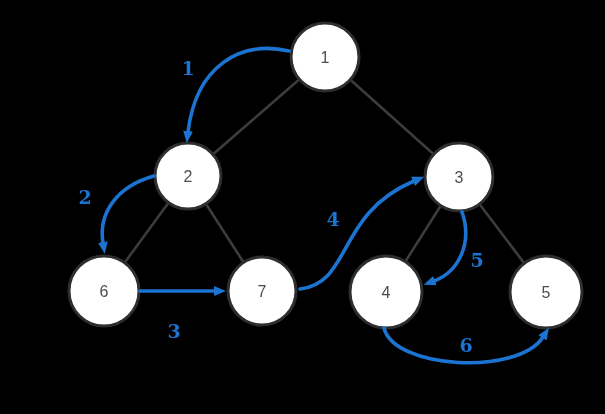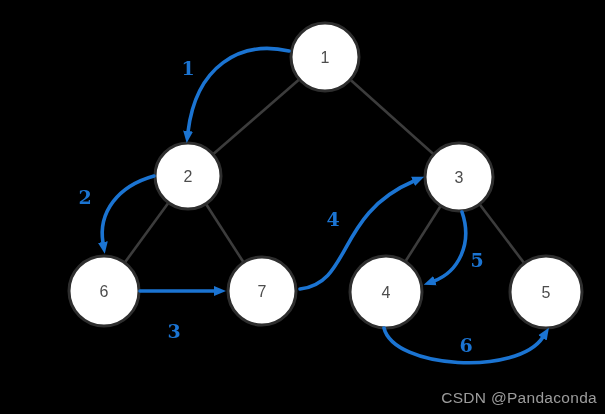--- a/index.html
+++ b/index.html
@@ -76,14 +76,13 @@
       <text x="85" y="197" fill="#1b74d2" text-anchor="middle" dominant-baseline="central" class="order-label">2</text>
       <path d="M 140 291 L 215 291" fill="none" stroke="#1b74d2" stroke-width="3.6" stroke-linecap="round" marker-end="url(#arrowhead)"></path>
       <text x="174" y="331" fill="#1b74d2" text-anchor="middle" dominant-baseline="central" class="order-label">3</text>
       <path d="M 300 289 C 352 283 336 214 414 181" fill="none" stroke="#1b74d2" stroke-width="3.6" stroke-linecap="round" marker-end="url(#arrowhead)"></path>
       <text x="333" y="219" fill="#1b74d2" text-anchor="middle" dominant-baseline="central" class="order-label">4</text>
       <path d="M 462 212 C 473 244 458 272 434 281" fill="none" stroke="#1b74d2" stroke-width="3.6" stroke-linecap="round" marker-end="url(#arrowhead)"></path>
       <text x="477" y="260" fill="#1b74d2" text-anchor="middle" dominant-baseline="central" class="order-label">5</text>
       <path d="M 384 328 C 394 369 518 376 543 337" fill="none" stroke="#1b74d2" stroke-width="3.6" stroke-linecap="round" marker-end="url(#arrowhead)"></path>
       <text x="466" y="345" fill="#1b74d2" text-anchor="middle" dominant-baseline="central" class="order-label">6</text>
     </svg>
-  <div class="watermark">CSDN @Pandaconda</div>
 </div>
 
 </body></html>

